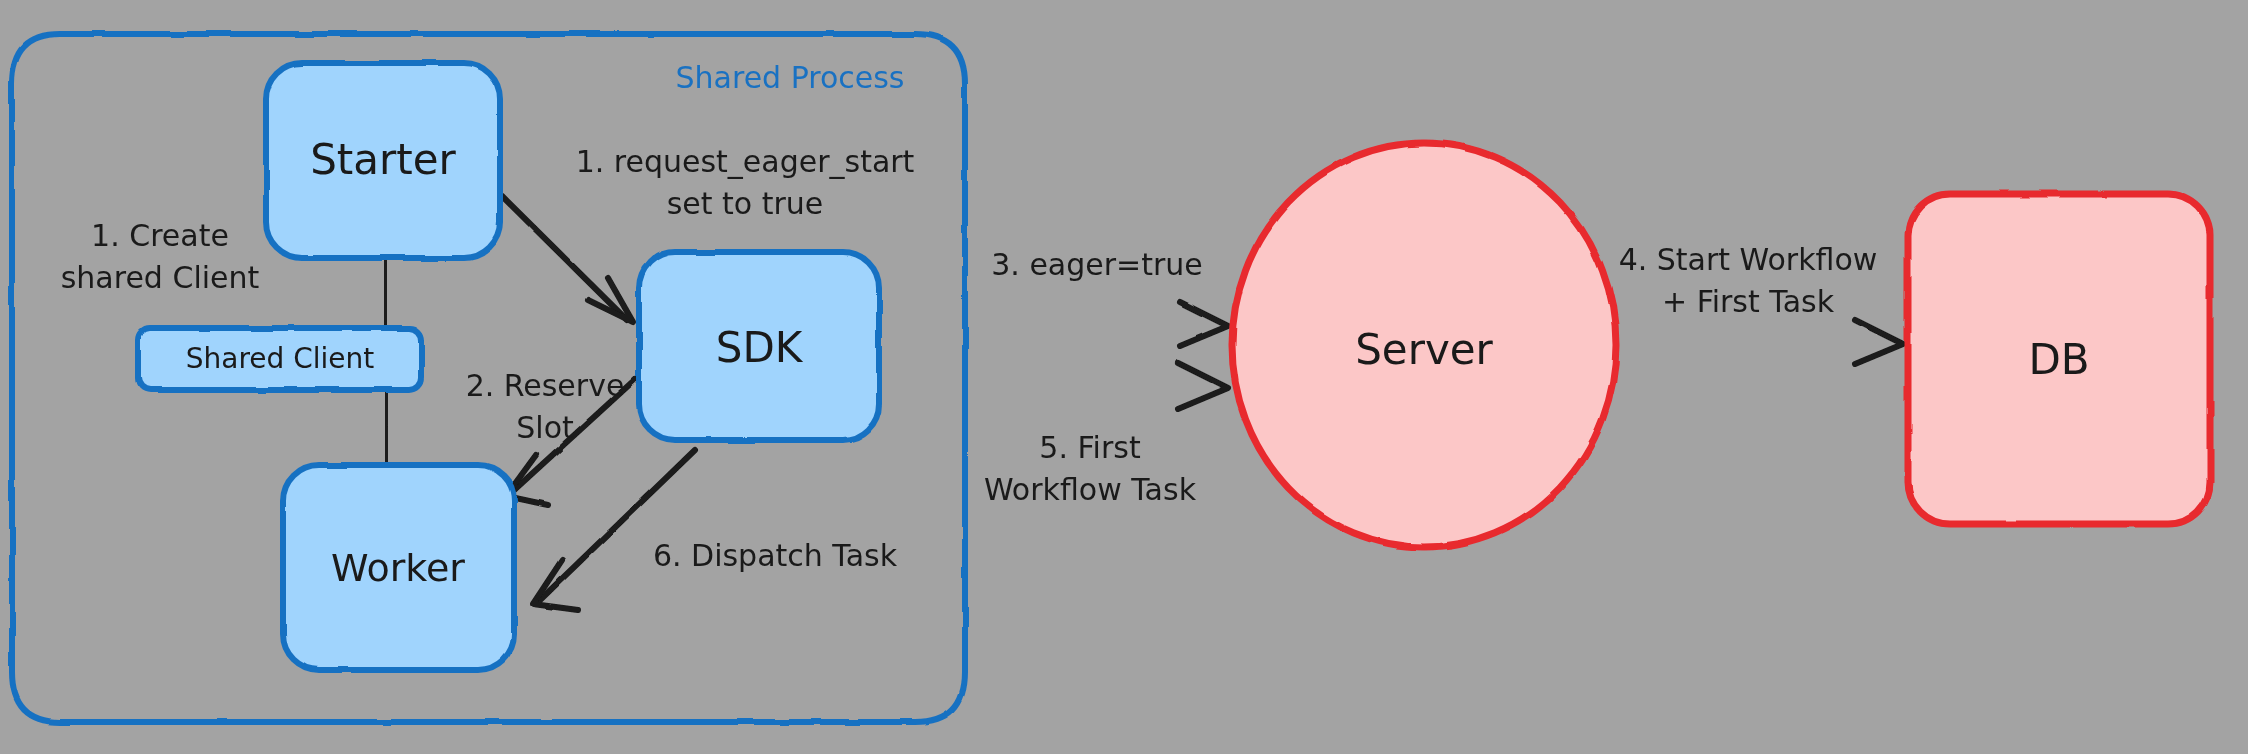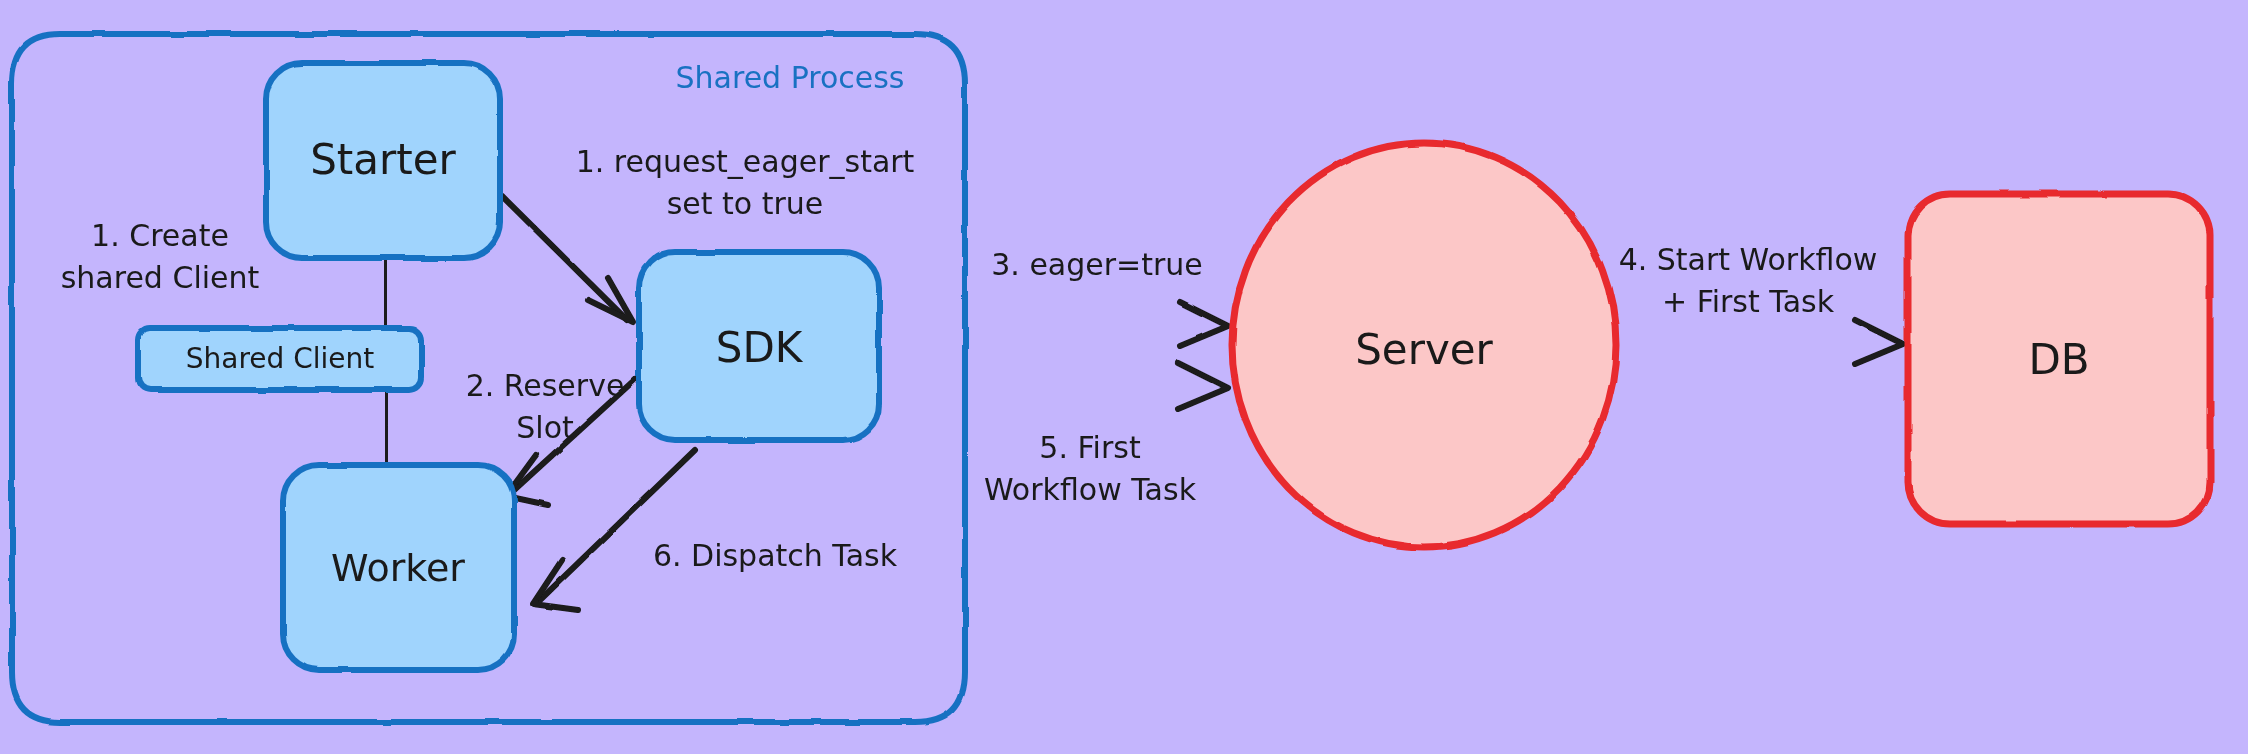--- a/index.html
+++ b/index.html
@@ -4,21 +4,21 @@
 <style>
   html, body {
     margin: 0;
     padding: 0;
     background: #ffffff;
   }
   #stage {
     position: relative;
     width: 2248px;
     height: 754px;
-    background: #c4b5fd;
+    background: #a3a3a3;
     font-family: "DejaVu Sans", sans-serif;
     overflow: hidden;
   }
   #diagram-svg {
     position: absolute;
     left: 0;
     top: 0;
     width: 2248px;
     height: 754px;
   }

